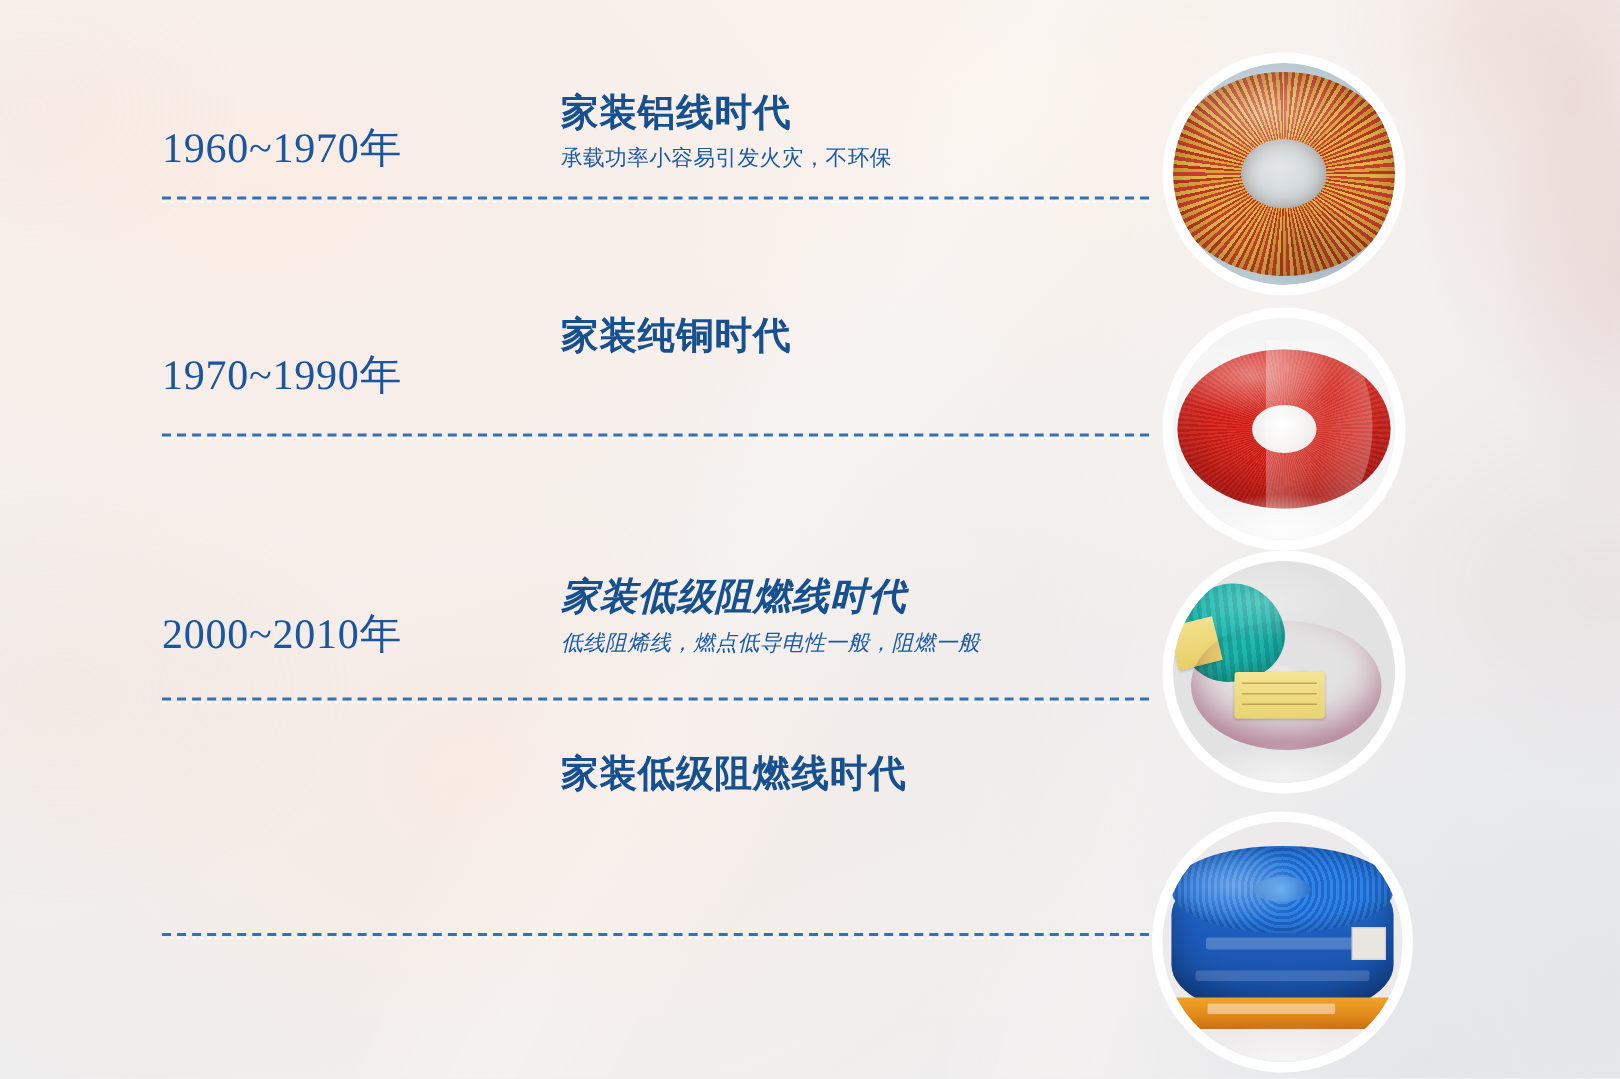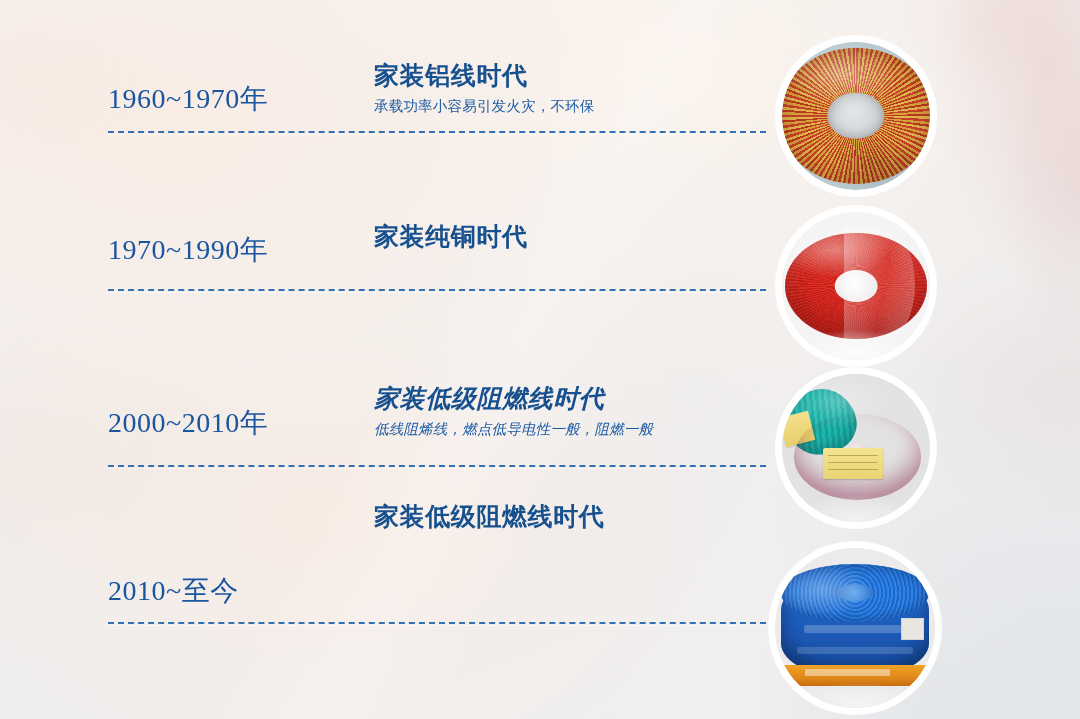--- a/index.html
+++ b/index.html
@@ -361,39 +361,38 @@
       <div class="textblock" style="top:62px;">
         <p class="title">家装铝线时代</p>
         <p class="desc">承载功率小容易引发火灾，不环保</p>
       </div>
       <div class="divider-shadow" style="top:134px;"></div>
       <div class="divider" style="top:131px;"></div>
     </div>
 
     <div class="row" style="top:159px;height:165px;">
       <div class="year" style="top:72px;">1970~1990年</div>
-      <div class="textblock" style="top:52px;margin-top:12px;">
+      <div class="textblock" style="top:52px;">
         <p class="title">家装纯铜时代</p>
       </div>
       <div class="divider-shadow" style="top:133px;"></div>
       <div class="divider" style="top:130px;"></div>
     </div>
 
     <div class="row" style="top:335px;height:165px;">
       <div class="year" style="top:69px;">2000~2010年</div>
       <div class="textblock" style="top:50px;font-style:italic;">
         <p class="title">家装低级阻燃线时代</p>
         <p class="desc">低线阻烯线，燃点低导电性一般，阻燃一般</p>
       </div>
       <div class="divider-shadow" style="top:133px;"></div>
       <div class="divider" style="top:130px;"></div>
     </div>
 
     <div class="row" style="top:500px;height:140px;">
-      <div class="year" style="top:72px;">2010~至今</div>
       <div class="textblock" style="top:3px;">
         <p class="title">家装低级阻燃线时代</p>
       </div>
       <div class="divider-shadow" style="top:125px;"></div>
       <div class="divider" style="top:122px;"></div>
     </div>
 
   </div>
 
   <div class="photo coil-yellowred" style="left:782px; top:42px; width:148px; height:148px;">

